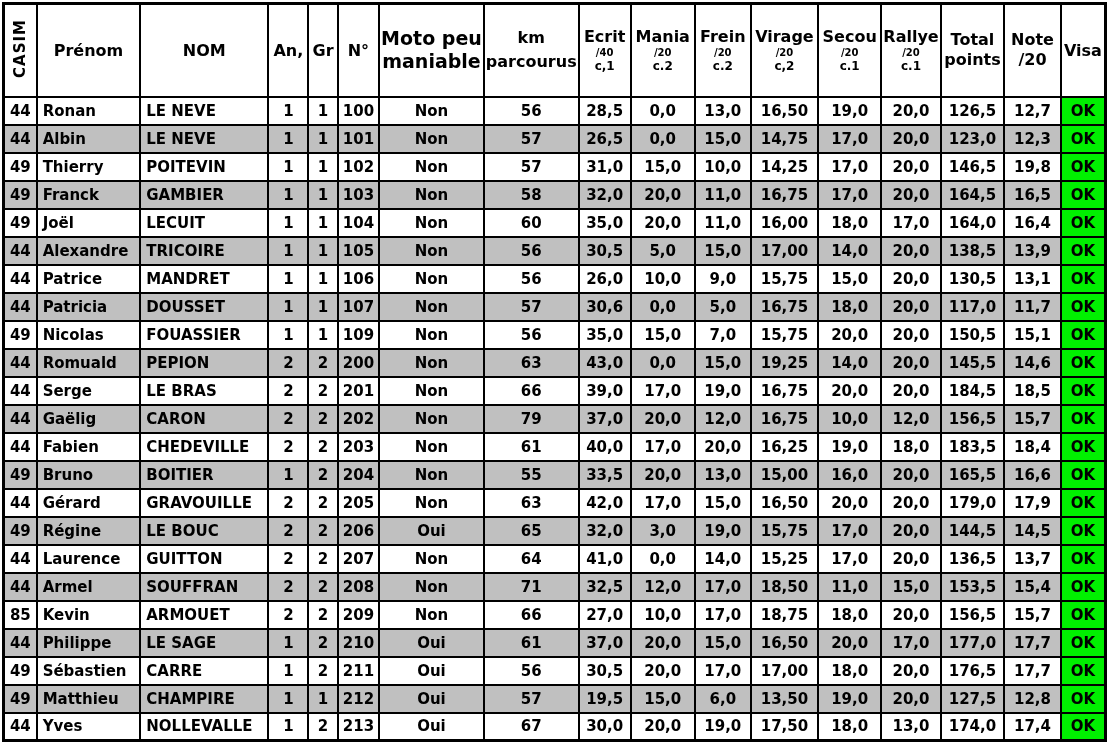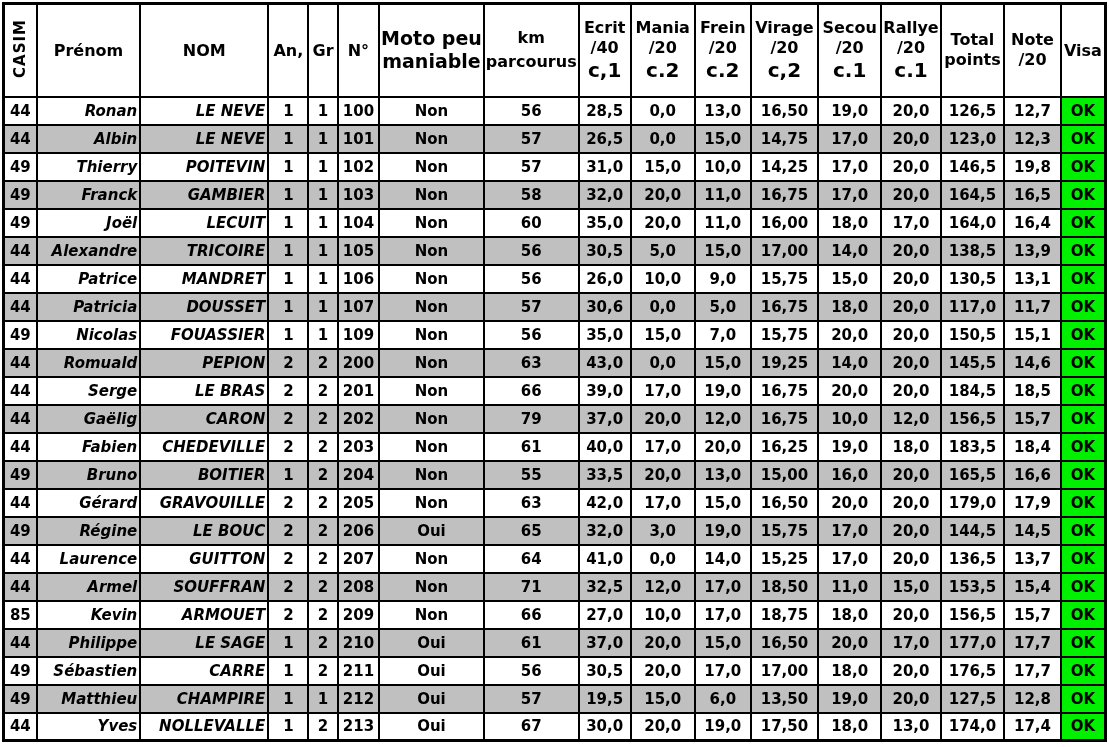--- a/index.html
+++ b/index.html
@@ -15,36 +15,36 @@
     overflow:hidden;
     white-space:nowrap;
     color:#000;
     font-weight:bold;
     box-sizing:border-box;
   }
   thead tr { height:93px; }
   tbody tr { height:28px; }
   th { font-size:16px; text-align:center; vertical-align:middle; padding:0 1px; background:#fff; }
   td { font-size:15px; text-align:center; vertical-align:middle; padding:0 2px; background:#fff; }
-  td.left { text-align:right; padding-left:5px;font-style:italic; }
+  td.left { text-align:left; padding-left:5px; }
   tr.alt td { background:var(--row-alt,#C0C0C0); }
   td.visa { background:var(--visa-bg,#00F000); }
   tr.alt td.visa { background:var(--visa-bg,#00F000); }
   .stack { display:flex; flex-direction:column; justify-content:center; align-items:center; height:100%; line-height:1.25; }
   .stack.spread { justify-content:space-between; padding:8px 0; }
   .vert {
     writing-mode:vertical-rl;
     transform:rotate(180deg);
     font-size:15px;
     letter-spacing:1px;
   }
   .km-head { font-size:16px; line-height:1.5; }
   .moto-head { font-size:19px; }
-  .denom { font-size:16px; }
-  .coef { font-size:20px;text-align:center; }
+  .denom { font-size:10px; }
+  .coef { font-size:12px;text-align:center; }
 </style>
 </head>
 <body>
 
 <div class="sheet">
   <table>
     <colgroup>
       <col style="width:34px">
         <col style="width:105px">
         <col style="width:130px">

